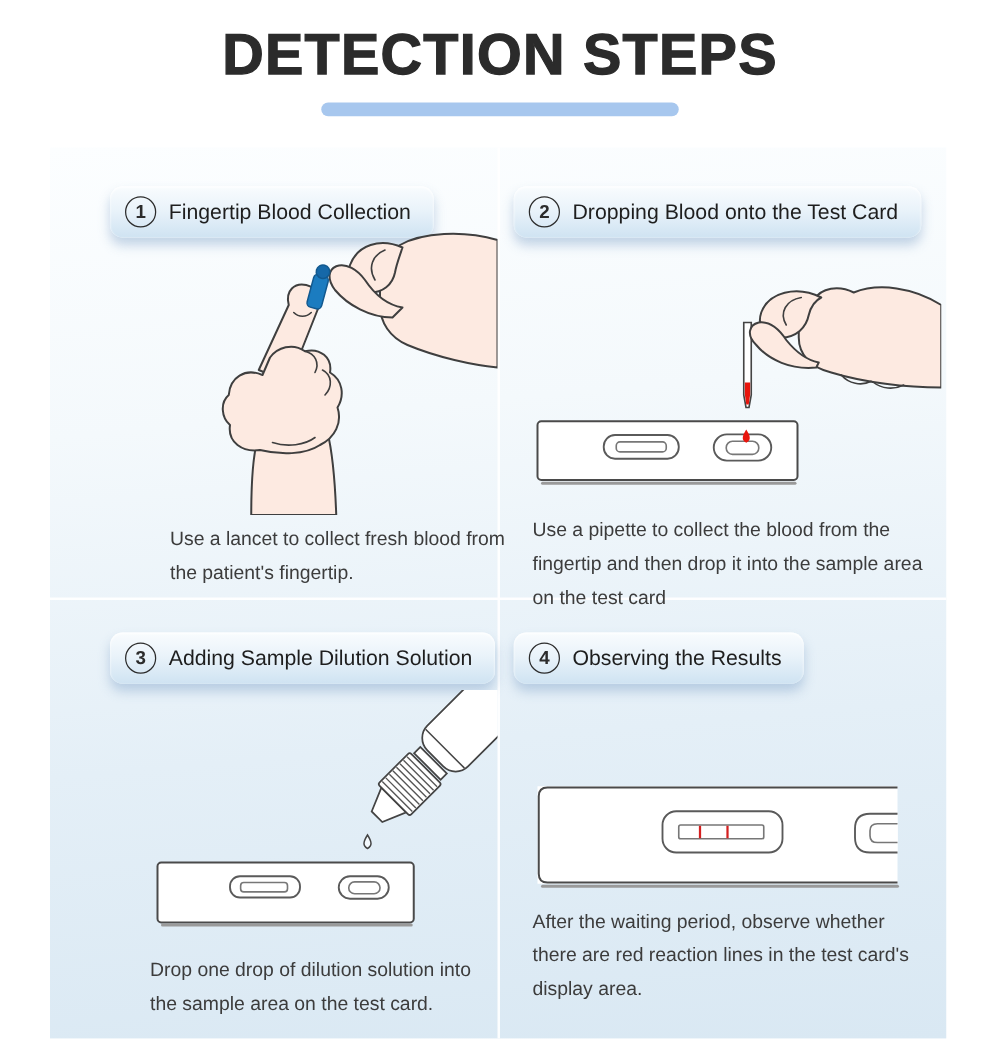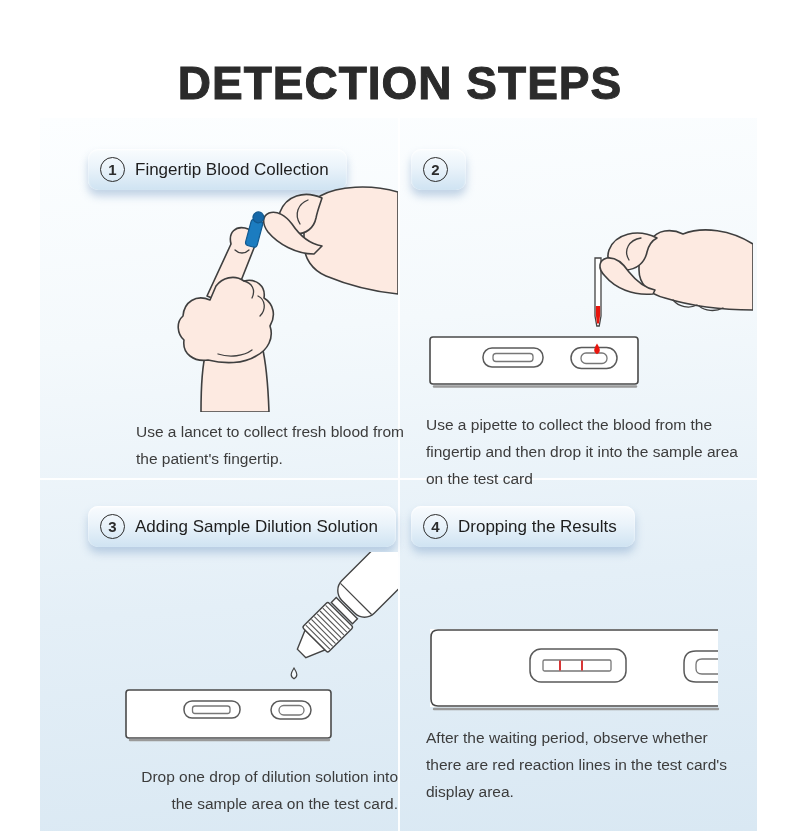--- a/index.html
+++ b/index.html
@@ -6,21 +6,21 @@
   html, body { background: #ffffff; }
   .page {
     position: relative;
     width: 800px;
     height: 831px;
     background: #ffffff;
     font-family: "Liberation Sans", sans-serif;
     overflow: hidden;
   }
   
-  .title-wrap { position: absolute; top: 0; left: 0; width: 800px; text-align: center; margin-top: 40px; }
+  .title-wrap { position: absolute; top: 0; left: 0; width: 800px; text-align: center; }
   .page-title {
     margin-top: 16px;
     font-size: 46px;
     font-weight: bold;
     letter-spacing: 1px;
     color: #2b2b2b;
     -webkit-text-stroke: 1px #2b2b2b;
   }
   .title-underline {
     width: 286px; height: 11px;
@@ -121,20 +121,21 @@
           <circle cx="156.5" cy="33" r="5.4" fill="#1668a8" stroke="#12598f" stroke-width="1.2"></circle>
         </g>
       </svg>
 
       <p class="caption" style="left:96px; top:300px; width:272px;">Use a lancet to collect fresh blood from the patient's fingertip.</p>
     </section>
 
     <section class="quad q2">
       <div class="pill" style="left:11px; top:31px;">
         <span class="step-num">2</span>
+        <span class="step-label">Dropping Blood onto the Test Card</span>
       </div>
 
       <svg class="illus" style="left:13px; top:92px;" width="340" height="195" viewBox="0 0 340 195">
 
         <g>
           <rect class="card-body" x="17" y="127" width="208" height="47" rx="3"></rect>
           <path class="card-shadow" d="M21,176.5 H223"></path>
           <rect class="card-win" x="70" y="138" width="60" height="19" rx="9"></rect>
           <rect class="card-win-inner" x="80" y="143.5" width="40" height="8" rx="3"></rect>
           <rect class="card-win" x="158" y="137.5" width="46" height="21" rx="10.5"></rect>
@@ -192,27 +193,27 @@
         <g>
           <rect class="card-body" x="28" y="138" width="205" height="48" rx="3"></rect>
           <path class="card-shadow" d="M32,188 H231"></path>
           <rect class="card-win" x="86" y="149" width="56" height="17" rx="8"></rect>
           <rect class="card-win-inner" x="94.5" y="154" width="37.5" height="7.5" rx="2.5"></rect>
           <rect class="card-win" x="173" y="149" width="40" height="18" rx="9"></rect>
           <rect class="card-win-inner" x="181" y="153.5" width="25" height="9.5" rx="4.7"></rect>
         </g>
       </svg>
 
-      <p class="caption" style="left:80px; top:283px; width:278px;text-align:right;">Drop one drop of dilution solution into the sample area on the test card.</p>
+      <p class="caption" style="left:80px; top:283px; width:278px;">Drop one drop of dilution solution into the sample area on the test card.</p>
     </section>
 
     <section class="quad q4">
       <div class="pill" style="left:11px; top:26px;">
         <span class="step-num">4</span>
-        <span class="step-label">Dropping the Results</span>
+        <span class="step-label">Observing the Results</span>
       </div>
 
       <svg class="illus" style="left:23px; top:140px;" width="332" height="112" viewBox="0 0 332 112">
         <g>
 
           <rect x="7" y="9" width="288" height="78" fill="#ffffff"></rect>
           <path d="M295,10 H15 Q8,10 8,17 V79 Q8,86 15,86 H295" fill="none" stroke="#4a4a4a" stroke-width="1.6"></path>
           <path class="card-shadow" d="M11,89 H295"></path>
 
           <rect class="card-win" x="107" y="29" width="96" height="33" rx="11"></rect>

